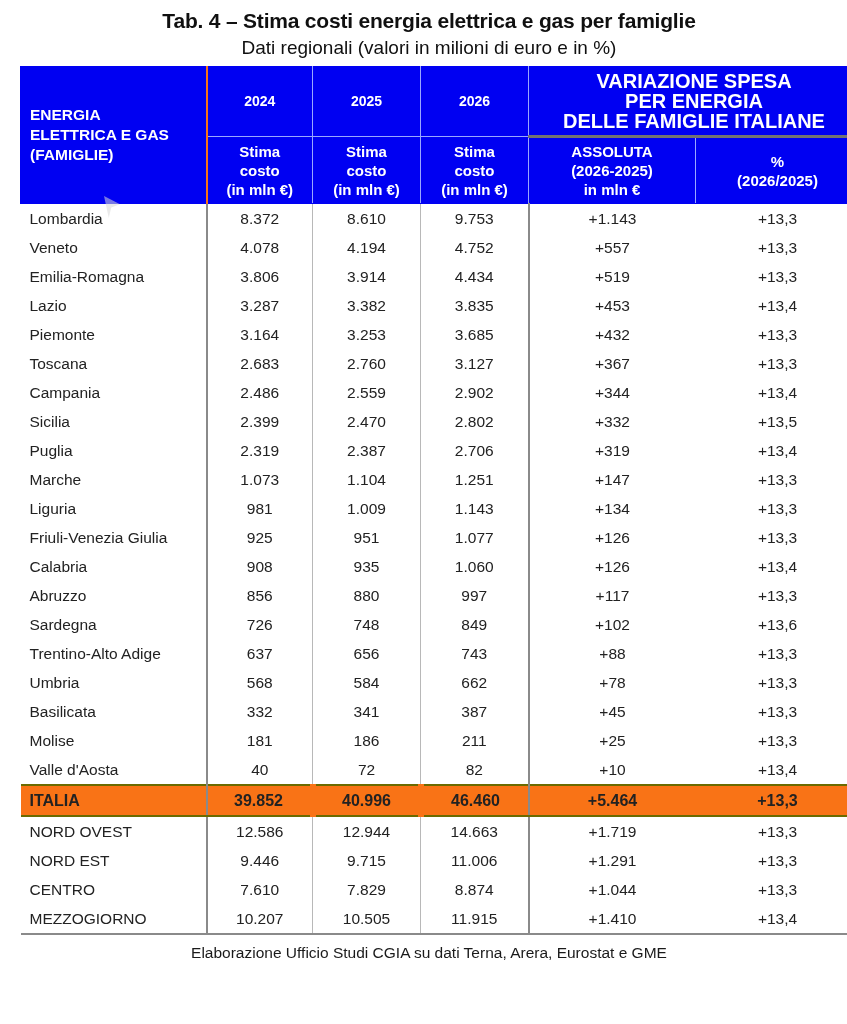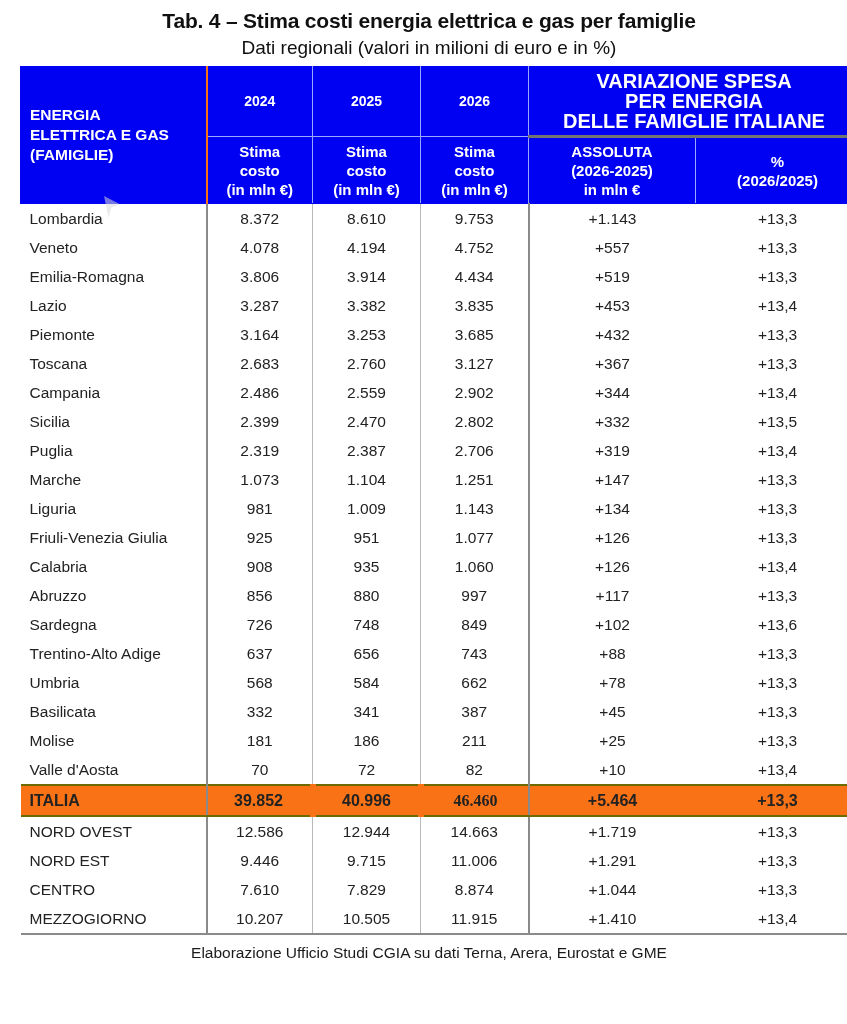--- a/index.html
+++ b/index.html
@@ -138,21 +138,21 @@
   
   tr.total td {
     background: #f97316;
     font-weight: bold;
     border-top: 2px solid #6b6b00;
     border-bottom: 2px solid #6b6b00;
     font-size: 16px;
   }
   tr.total td.region { border-right: 2px solid #8a8a8a; }
   tr.total td.num { border-right: 6px solid #f97316; }
-  tr.total td.num.thick { border-right: 2px solid #8a8a8a; font-family: Liberation Serif, serif; }
+  tr.total td.num.thick { border-right: 2px solid #8a8a8a; }
   tr.total td.num.nolineright { border-right: none; text-align: center; }
 
   
   tr.macro td { font-size: 15.5px; }
 
   tr.last-macro td {
     border-bottom: 2px solid #8a8a8a;
   }
 
   
@@ -393,21 +393,21 @@
           <tr>
             <td class="region">Molise</td>
             <td class="num">181</td>
             <td class="num">186</td>
             <td class="num thick">211</td>
             <td class="num nolineright">+25</td>
             <td class="num nolineright">+13,3</td>
           </tr>
           <tr>
             <td class="region">Valle d'Aosta</td>
-            <td class="num">70</td>
+            <td class="num">40</td>
             <td class="num">72</td>
             <td class="num thick">82</td>
             <td class="num nolineright">+10</td>
             <td class="num nolineright">+13,4</td>
           </tr>
           <tr class="total">
             <td class="region">ITALIA</td>
             <td class="num">39.852</td>
             <td class="num">40.996</td>
             <td class="num thick">46.460</td>

